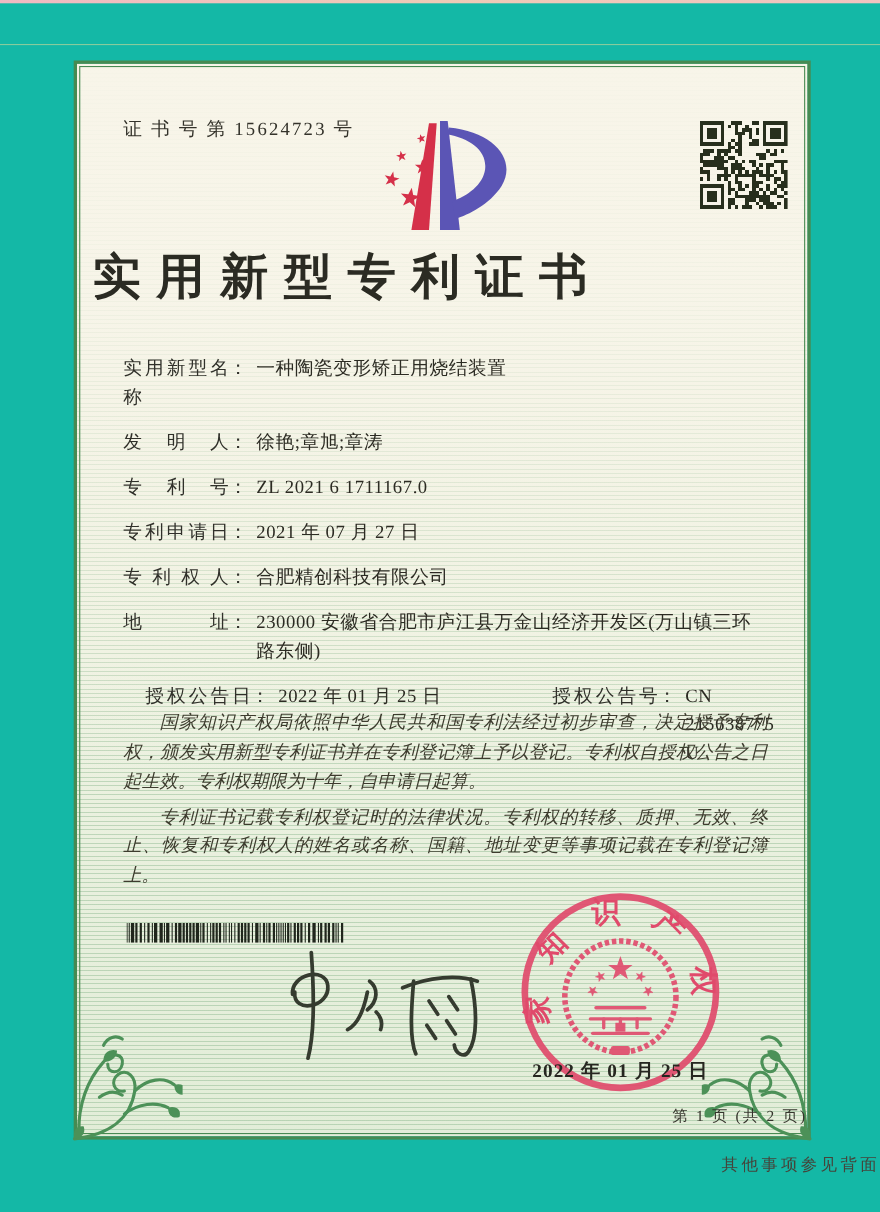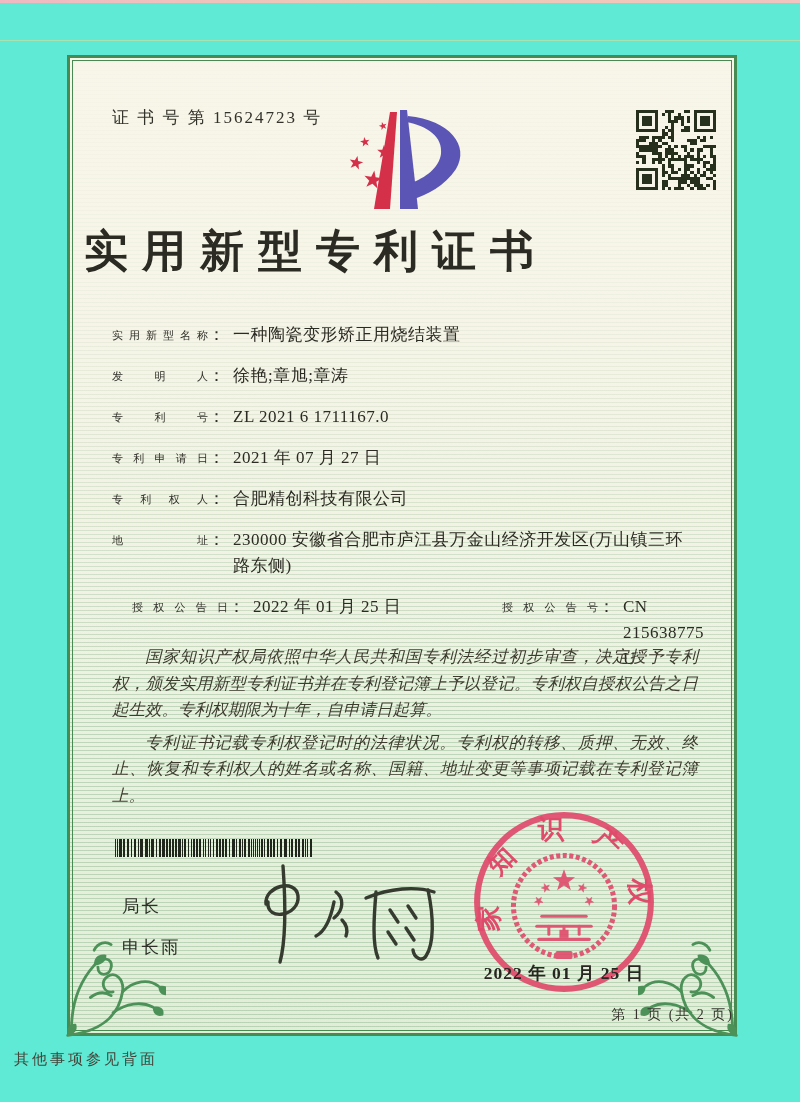--- a/index.html
+++ b/index.html
@@ -1,18 +1,18 @@
 <!DOCTYPE html>
 <html><head>
 <meta charset="utf-8">
 <style>
   html,body{margin:0;padding:0;background:#e9e6da;}
   .page{
     position:relative; width:800px; height:1102px; margin:0 auto;
-    background:#5eead4; overflow:hidden;
+    background:#14b8a6; overflow:hidden;
     font-family:"Liberation Serif","DejaVu Serif",serif;
     color:#2e2d25;
   }
   .scan-edge{position:absolute;top:0;left:0;right:0;height:3px;
     background:linear-gradient(90deg,#f0b9c2,#eecab6,#f2c3c0);}
   .scan-edge2{position:absolute;top:40px;left:0;right:0;height:1px;background:rgba(230,220,150,.55);}
 
   
   .frame{
     position:absolute; left:67px; top:55px; width:670px; height:981px;
@@ -40,21 +40,21 @@
   }
 
   
   .fields{position:absolute; left:42px; right:34px; top:264px; font-size:17px; line-height:26px;}
   .frow{display:flex; align-items:flex-start; margin-bottom:15px;}
   .frow.pair{margin-bottom:0;}
   .fgroup{display:flex; align-items:flex-start;margin-left:20px;}
   .fgroup.first{width:350px; flex:none;}
   .flabel{
     display:inline-block; width:96px; flex:none;
-    font-size:11px; color:#30302a;
+    font-size:17px; color:#30302a;
     text-align:justify; text-align-last:justify;
   }
   .fcolon{flex:none; margin-right:8px; color:#30302a;}
   .fvalue{flex:1; color:#2c2b23; letter-spacing:.5px;}
 
   
   .paras{position:absolute; left:42px; right:36px; top:586px; font-size:16.5px;
     line-height:26.5px; color:#3d3c2e; text-align:justify;}
   .paras p{margin:0 0 6px 0; text-indent:2em;font-style:italic;}
 
@@ -66,21 +66,21 @@
   .seal{position:absolute; left:398px; top:748px; width:192px; height:192px;}
   .seal svg{position:absolute; inset:0;}
   .seal-date{
     position:absolute; left:0; right:0; bottom:13px; text-align:center;
     font-size:17.5px; font-weight:600; color:#262620; letter-spacing:1px;
   }
 
   
   .page-no{position:absolute; left:0; right:0; bottom:9px; text-align:right;
     font-size:14px; letter-spacing:2px; color:#35342c;}
-  .back-note{position:absolute; left:0; right:0; top:1050px; text-align:left;
+  .back-note{position:absolute; left:0; right:0; top:1050px; text-align:right;
     font-size:15px; letter-spacing:3px; color:#45443a;padding-left:14px;}
 </style>
 </head>
 <body>
 
 <svg width="0" height="0" style="position:absolute" aria-hidden="true">
   <defs>
     <path id="star" d="M0,-10 L2.35,-3.24 L9.5,-3.1 L3.8,1.24 L5.9,8.1 L0,4 L-5.9,8.1 L-3.8,1.24 L-9.5,-3.1 L-2.35,-3.24 Z"></path>
   </defs>
 </svg>
@@ -194,24 +194,20 @@
 
     <div class="paras">
       <p>国家知识产权局依照中华人民共和国专利法经过初步审查，决定授予专利权，颁发实用新型专利证书并在专利登记簿上予以登记。专利权自授权公告之日起生效。专利权期限为十年，自申请日起算。</p>
       <p>专利证书记载专利权登记时的法律状况。专利权的转移、质押、无效、终止、恢复和专利权人的姓名或名称、国籍、地址变更等事项记载在专利登记簿上。</p>
     </div>
 
     <svg class="barcode" id="barcodesvg" viewBox="0 0 200 17" preserveAspectRatio="none">
         <path d="M0 0h1v17h-1zM2 0h1v17h-1zM4 0h3v17h-3zM8 0h2v17h-2zM12 0h2v17h-2zM16 0h1v17h-1zM19 0h2v17h-2zM23 0h1v17h-1zM25 0h3v17h-3zM30 0h3v17h-3zM34 0h1v17h-1zM36 0h3v17h-3zM41 0h1v17h-1zM44 0h2v17h-2zM47 0h3v17h-3zM51 0h2v17h-2zM54 0h2v17h-2zM57 0h2v17h-2zM60 0h2v17h-2zM63 0h3v17h-3zM67 0h1v17h-1zM69 0h2v17h-2zM73 0h1v17h-1zM76 0h1v17h-1zM78 0h2v17h-2zM81 0h2v17h-2zM84 0h2v17h-2zM88 0h1v17h-1zM90 0h1v17h-1zM93 0h1v17h-1zM95 0h1v17h-1zM98 0h1v17h-1zM101 0h2v17h-2zM104 0h2v17h-2zM107 0h2v17h-2zM110 0h2v17h-2zM114 0h1v17h-1zM117 0h3v17h-3zM121 0h1v17h-1zM124 0h2v17h-2zM127 0h1v17h-1zM129 0h2v17h-2zM133 0h2v17h-2zM136 0h1v17h-1zM138 0h1v17h-1zM140 0h1v17h-1zM142 0h1v17h-1zM144 0h1v17h-1zM146 0h2v17h-2zM149 0h1v17h-1zM152 0h2v17h-2zM155 0h2v17h-2zM158 0h2v17h-2zM162 0h1v17h-1zM165 0h2v17h-2zM169 0h3v17h-3zM174 0h1v17h-1zM176 0h2v17h-2zM180 0h2v17h-2zM183 0h2v17h-2zM187 0h2v17h-2zM190 0h1v17h-1zM192 0h1v17h-1zM195 0h2v17h-2z" fill="#20261c"></path>
       </svg>
 
-    <div class="issuer">
-      <div>局长</div>
-      <div class="line2">申长雨</div>
-    </div>
 
     <svg class="signature" viewBox="0 0 215 112">
       <g fill="none" stroke="#353b2f" stroke-width="3.4" stroke-linecap="round">
         <path d="M28,46 C26,28 58,20 60,38 C62,58 28,64 30,44"></path>
         <path d="M45,8 C47,36 49,78 42,104"></path>
         <path d="M98,34 C106,40 106,52 96,60"></path>
         <path d="M96,44 C92,64 86,74 78,78"></path>
         <path d="M104,62 C108,66 110,72 108,78"></path>
         <path d="M128,40 C152,30 178,28 196,34"></path>
         <path d="M138,34 C136,58 134,86 140,100"></path>

